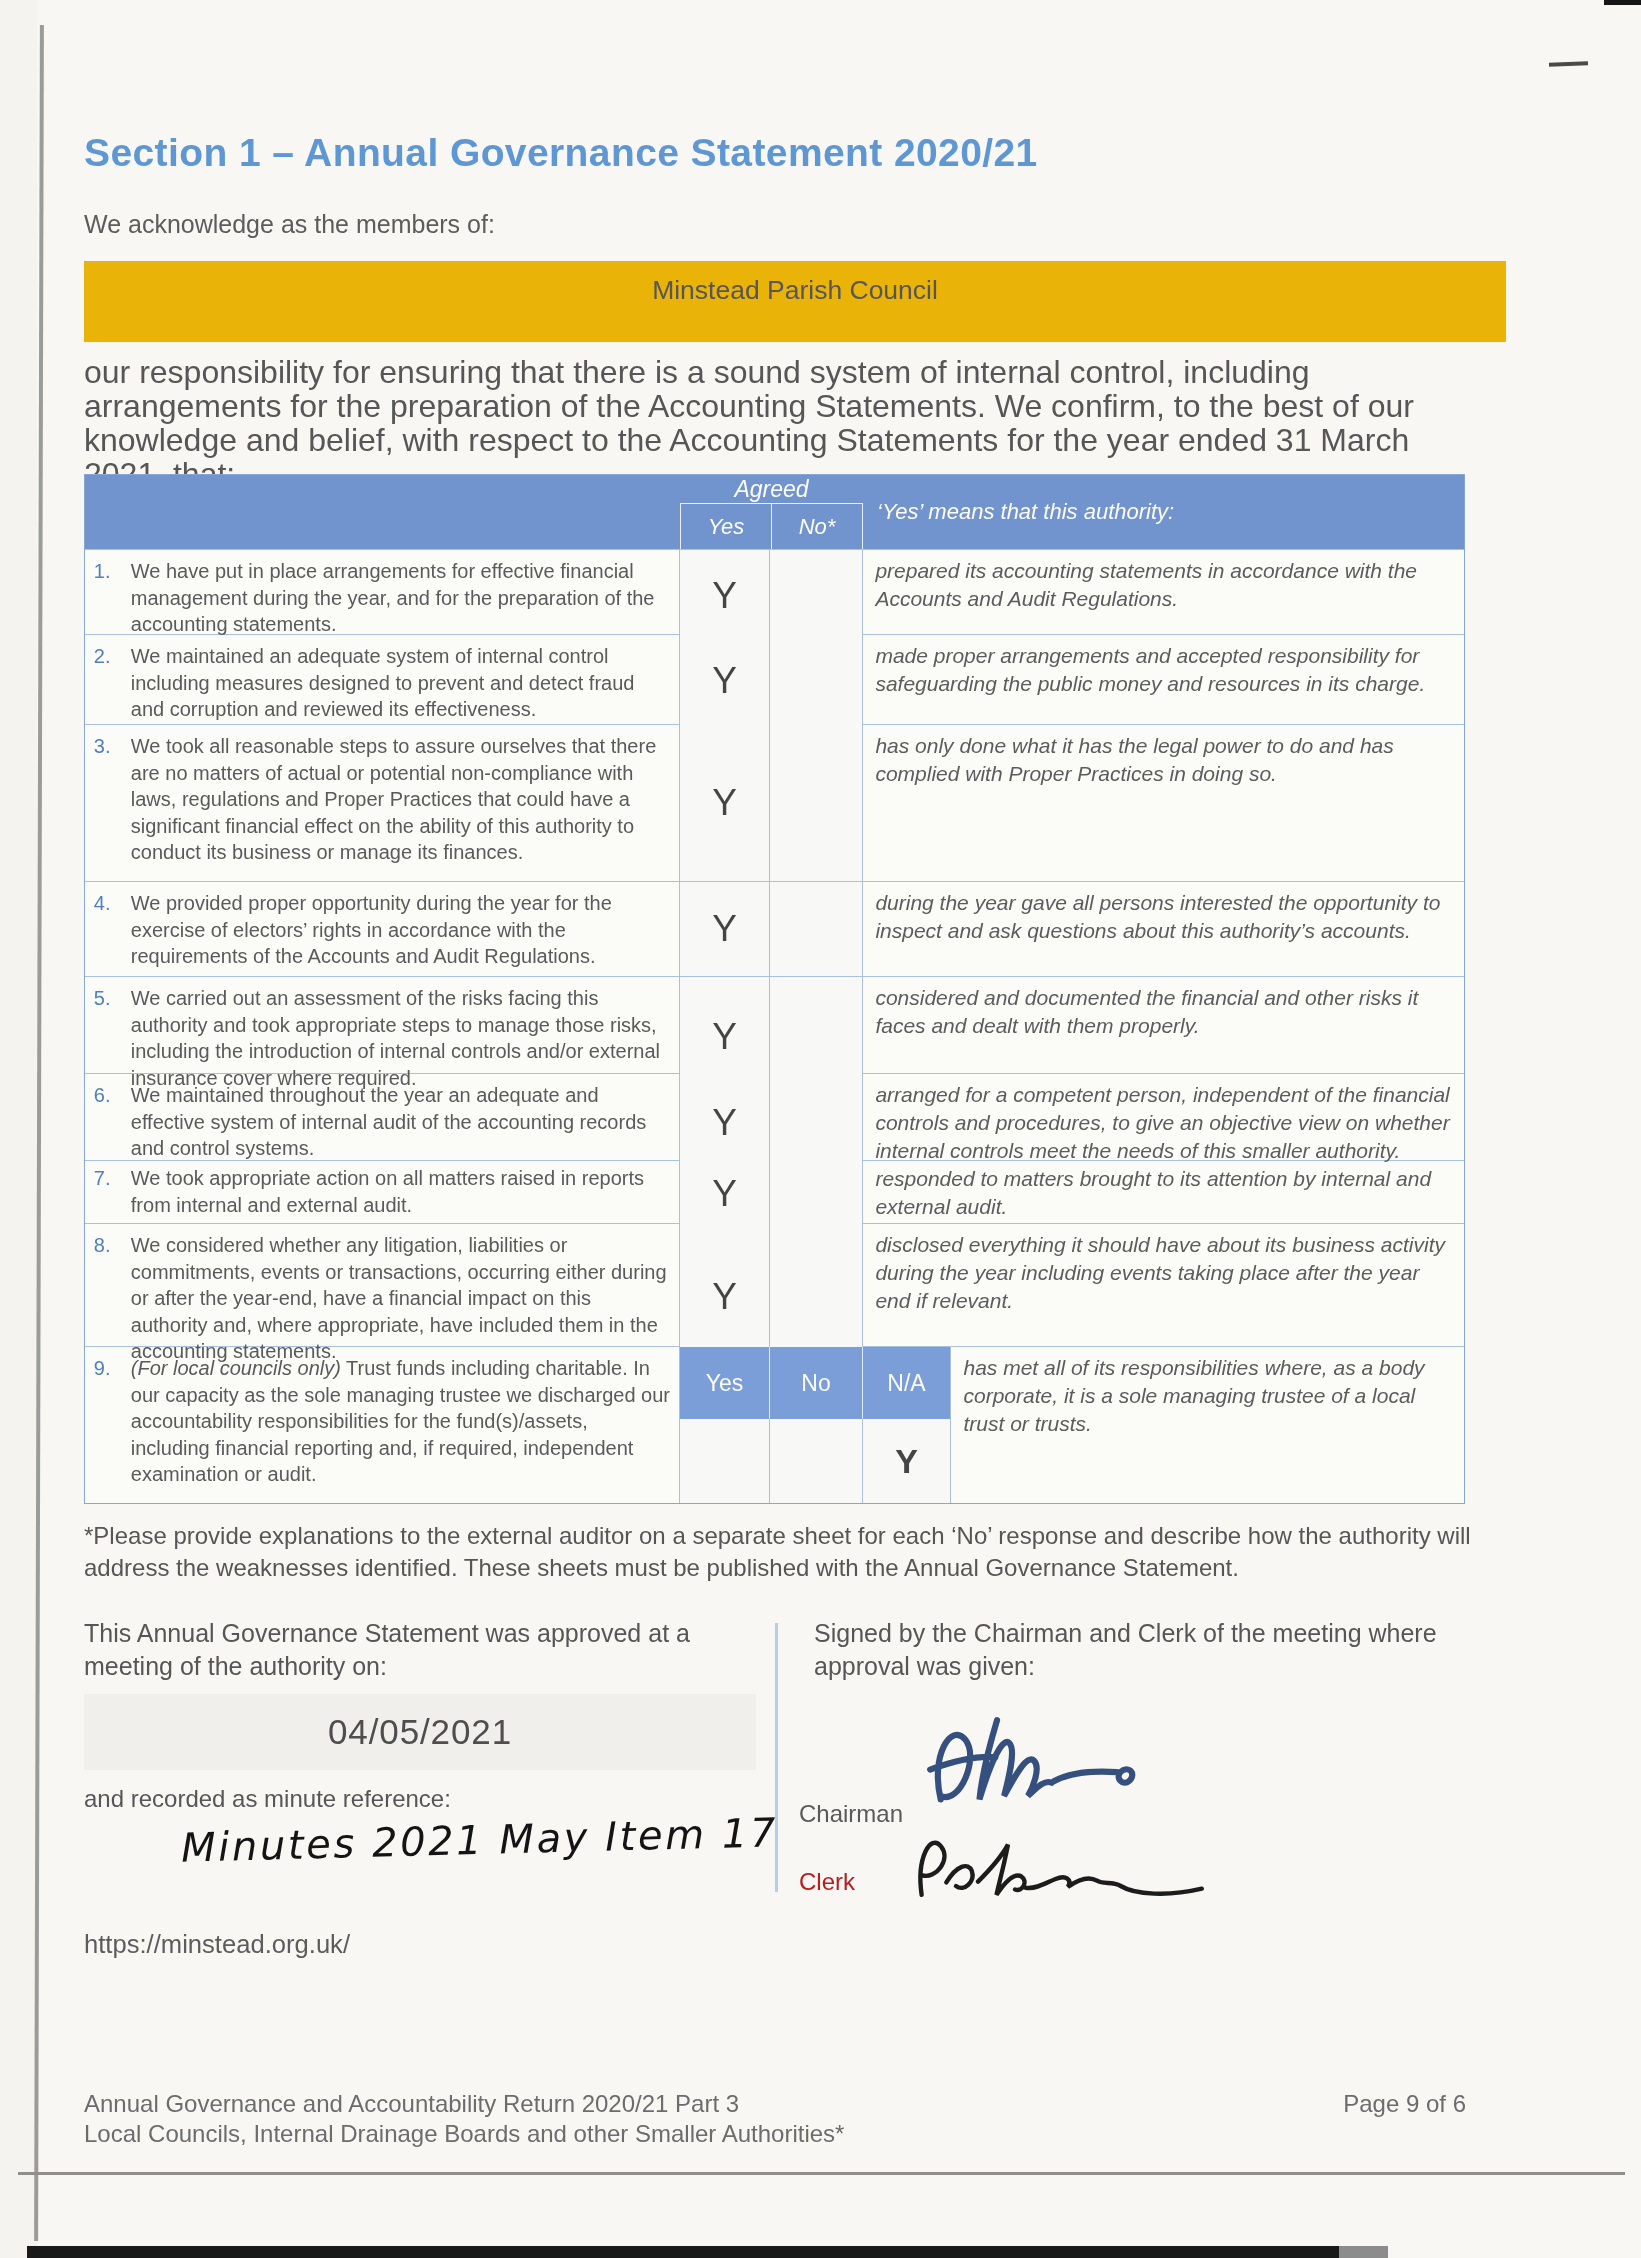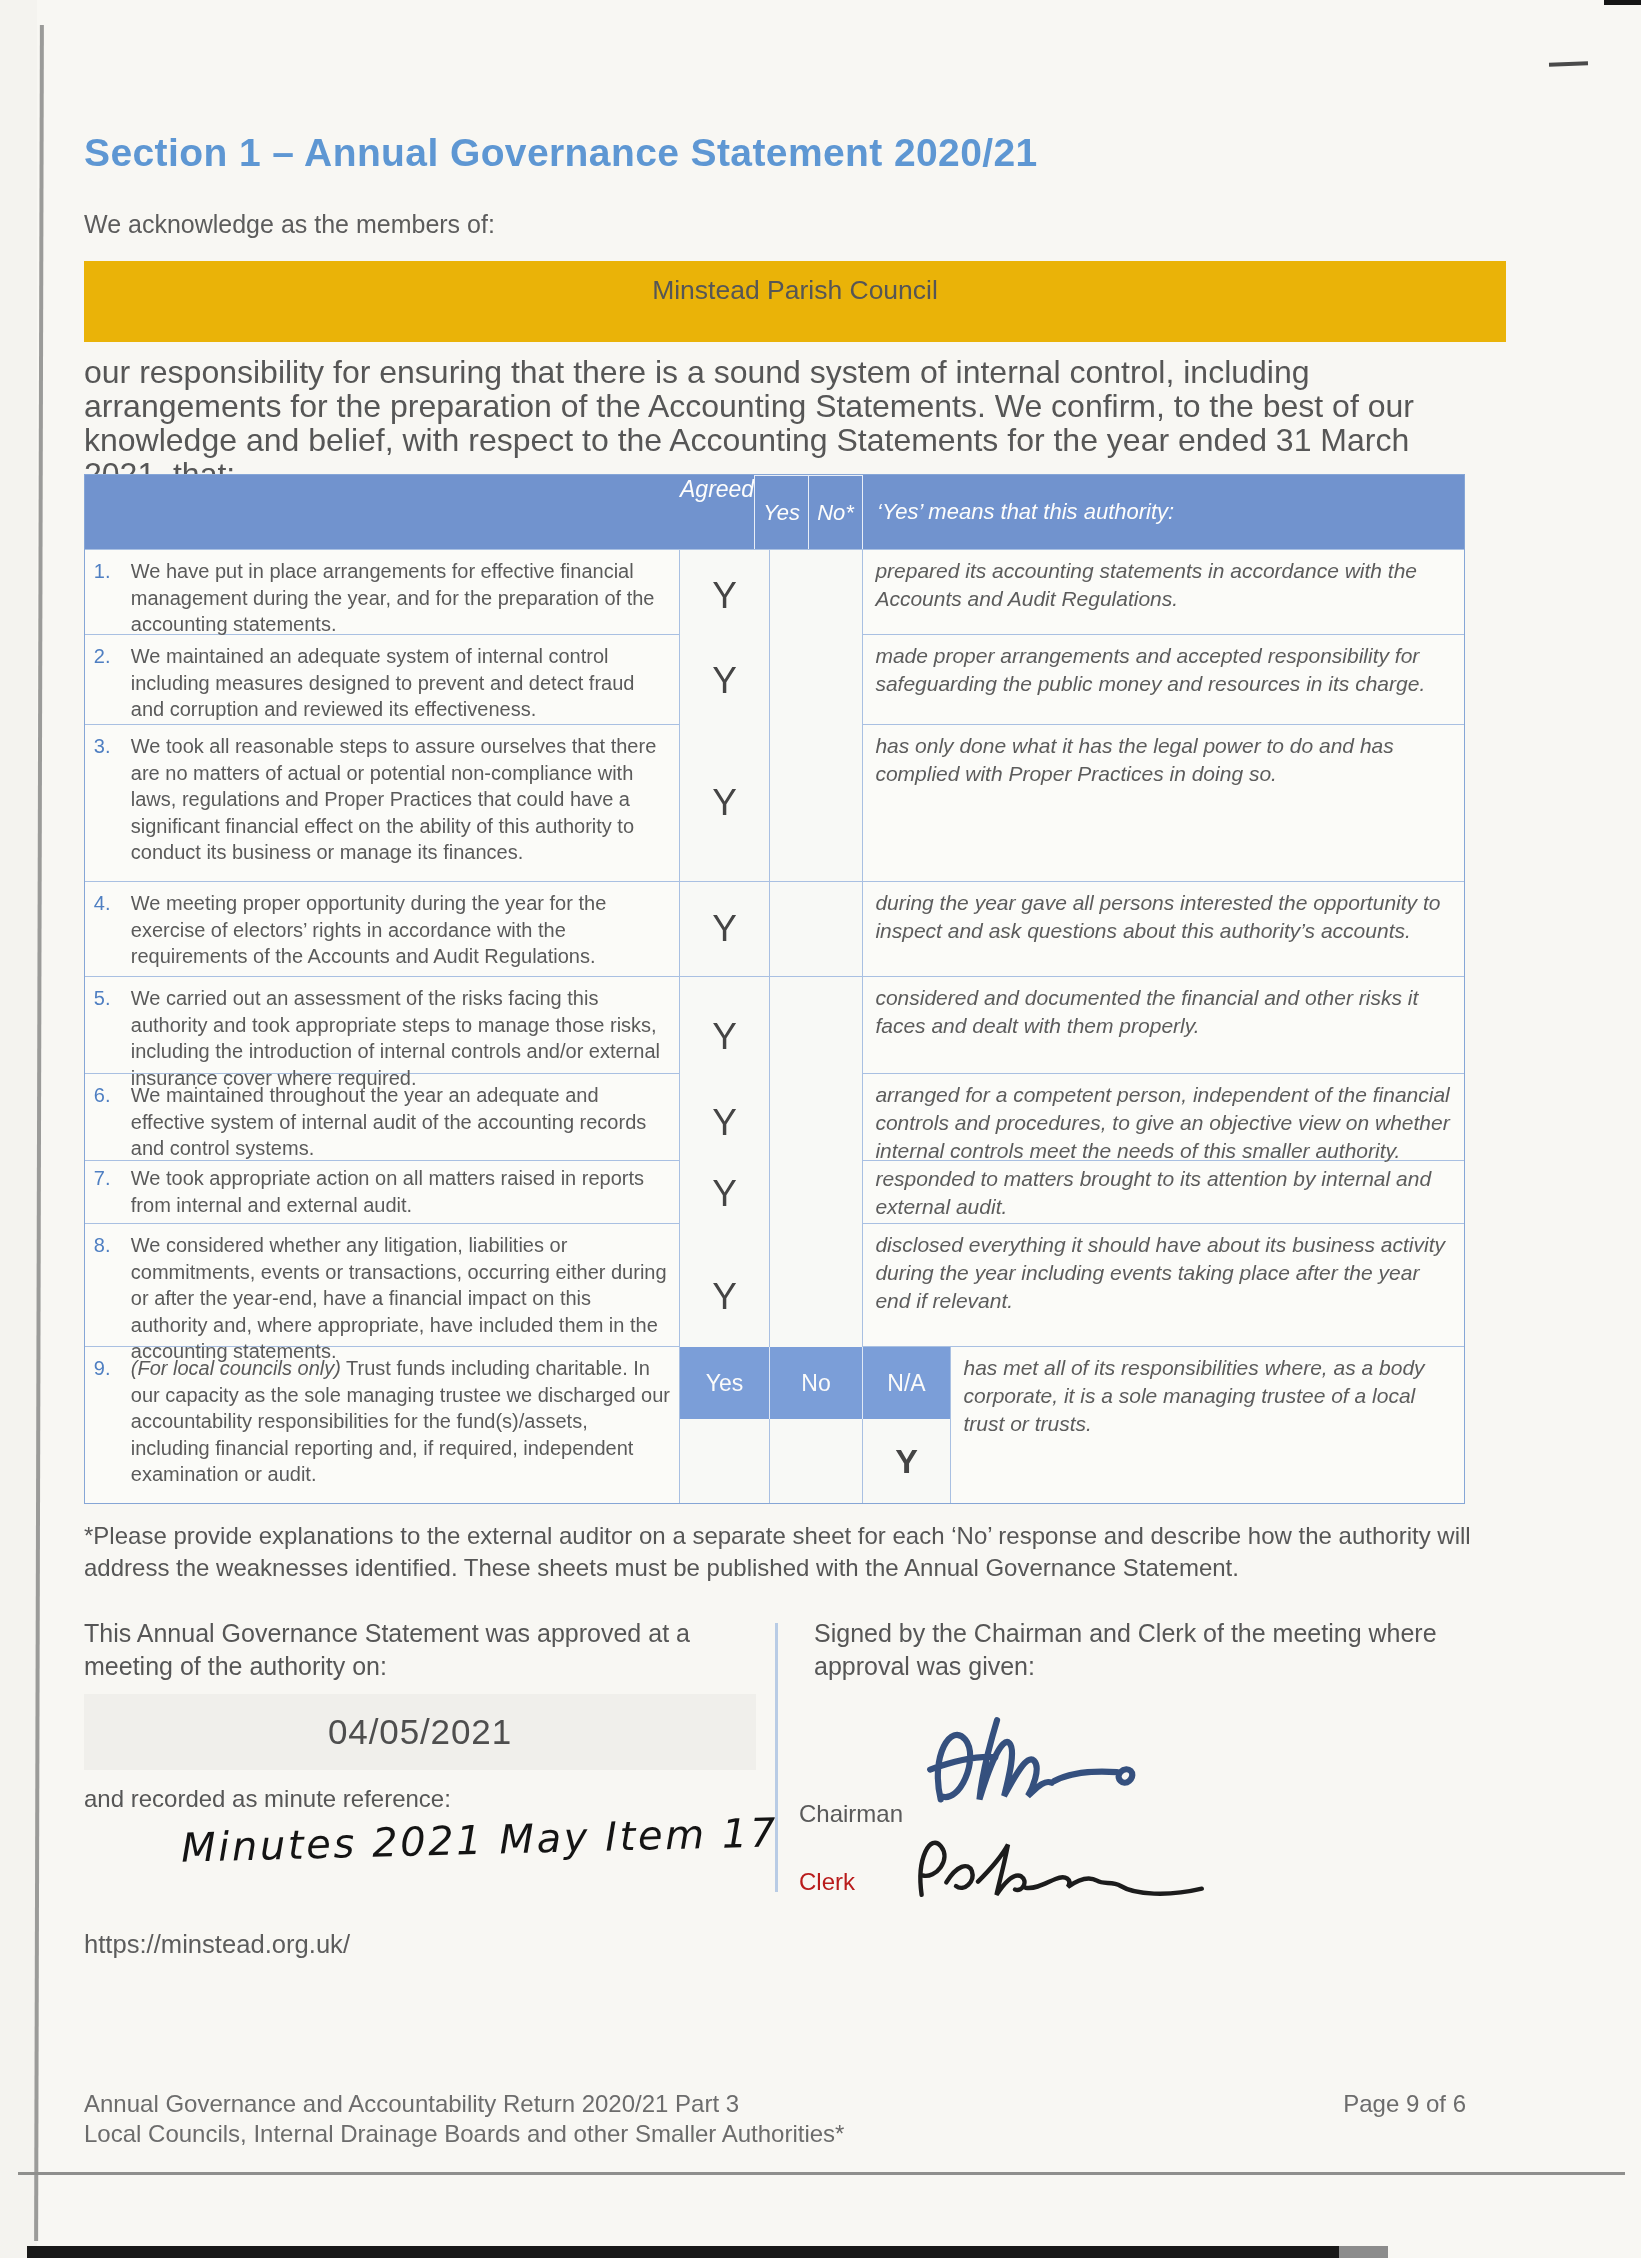--- a/index.html
+++ b/index.html
@@ -20,21 +20,21 @@
   .title{position:absolute;left:84px;top:131px;font-size:39px;font-weight:bold;color:#5e97d3;letter-spacing:0.4px;}
   .ack{position:absolute;left:84px;top:210px;font-size:25px;color:#5c5c5c;}
   .authority-box{position:absolute;left:84px;top:261px;width:1422px;height:81px;background:#eab308;}
   .authority-name{padding-top:14px;text-align:center;font-size:26.5px;color:#565656;}
   .intro{position:absolute;left:84px;top:355px;width:1398px;font-size:32px;line-height:34px;color:#565656;}
 
   
   .agTable{position:absolute;left:84px;top:474px;width:1381px;border:1.8px solid #86a6d6;background:#fbfbf8;box-sizing:border-box;}
   .thead{display:flex;height:74px;background:#7193ce;color:#fdfdfc;}
   .h-left{width:595px;}
-  .h-mid{width:183px;display:flex;flex-direction:row;box-sizing:border-box;}
+  .h-mid{width:183px;display:flex;flex-direction:column;box-sizing:border-box;}
   .agreed{height:28px;display:flex;align-items:center;justify-content:center;font-style:italic;font-size:23px;}
   .ynbox{flex:1;display:flex;border:0.9px solid #e9eef7;border-bottom:none;}
   .yn{flex:1;display:flex;align-items:center;justify-content:center;font-style:italic;font-size:22px;}
   .yn:first-child{border-right:0.9px solid #e9eef7;}
   .h-right{flex:1;display:flex;align-items:center;padding-left:14px;font-style:italic;font-size:22px;}
   .trow{display:grid;grid-template-columns:595px 90px 93px 1fr;border-top:0.9px solid #a9c0e2;box-sizing:border-box;}
   .cell{box-sizing:border-box;}
   .stmt{display:flex;padding:8px 7px 5.3px 5.3px;font-size:20px;line-height:26.5px;color:#5a5a5a;border-right:0.9px solid #a9c0e2;}
   .num{width:37px;flex:none;color:#4f7fc2;padding-left:3.5px;}
   .yescell,.nocell{border-right:0.9px solid #a9c0e2;display:flex;align-items:center;justify-content:center;background:#f8f9f6;}
@@ -129,21 +129,21 @@
       <div class="cell yescell">
           <span class="ymark">Y</span>
         </div>
       <div class="cell nocell"></div>
       <div class="cell desc">has only done what it has the legal power to do and has complied with Proper Practices in doing so.</div>
     </div>
 
     <div class="trow" style="height:95px;">
       <div class="cell stmt">
           <span class="num">4.</span>
-          <span>We meeting proper opportunity during the year for the exercise of electors’ rights in accordance with the requirements of the Accounts and Audit Regulations.</span>
+          <span>We provided proper opportunity during the year for the exercise of electors’ rights in accordance with the requirements of the Accounts and Audit Regulations.</span>
         </div>
       <div class="cell yescell">
           <span class="ymark">Y</span>
         </div>
       <div class="cell nocell"></div>
       <div class="cell desc">during the year gave all persons interested the opportunity to inspect and ask questions about this authority’s accounts.</div>
     </div>
 
     <div class="trow" style="height:97px;">
       <div class="cell stmt">

